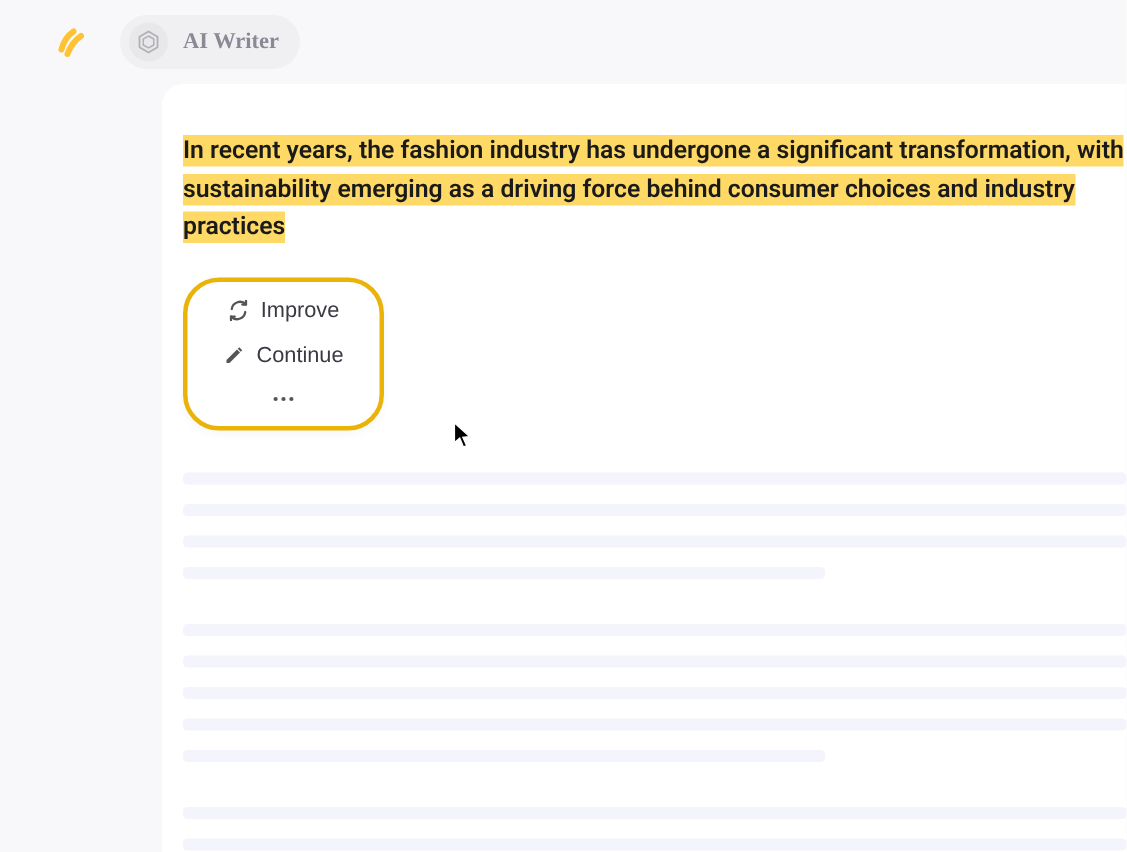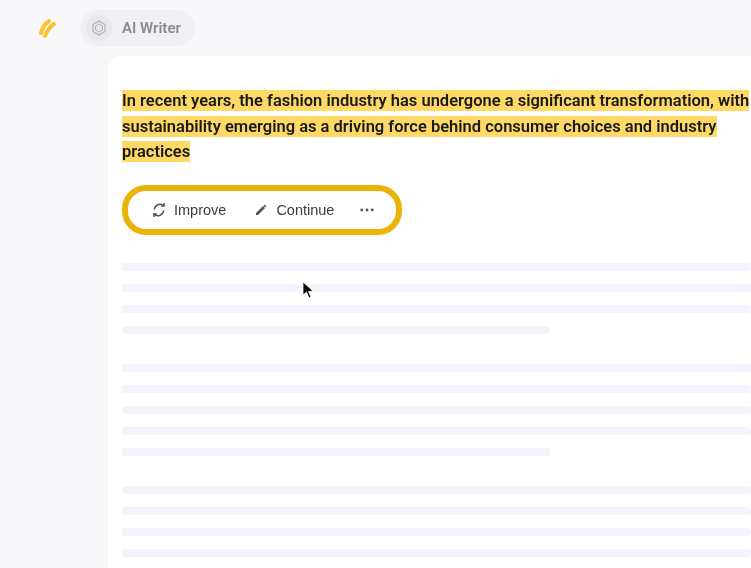--- a/index.html
+++ b/index.html
@@ -9,20 +9,21 @@
       width: 751px;
       height: 568px;
       overflow: hidden;
     }
     .header {
       height: 56px;
       display: flex;
       align-items: center;
       padding: 0 36px;
       gap: 20px;
+      font-family: Liberation Serif, serif;
     }
     .logo {
       width: 24px;
       height: 24px;
       display: flex;
       align-items: center;
       justify-content: center;
     }
     .app-badge {
       display: flex;
@@ -64,26 +65,27 @@
     .highlight {
       background: #ffd966;
       padding: 1px 0;
     }
     .toolbar {
       margin-top: 20px;
       display: flex;
       align-items: center;
       gap: 0;
       background: #fff;
-      border: 6px solid #eab308;
+      border: 3px solid #eab308;
       border-radius: 24px;
       padding: 4px 10px;
       width: fit-content;
       box-shadow: 0 2px 6px rgba(0,0,0,0.04);
       position: relative;
+      flex-direction: column;
     }
     .toolbar-btn {
       display: flex;
       align-items: center;
       gap: 8px;
       padding: 7px 14px;
       font-size: 14.5px;
       font-weight: 500;
       color: #3a3a44;
       cursor: pointer;

